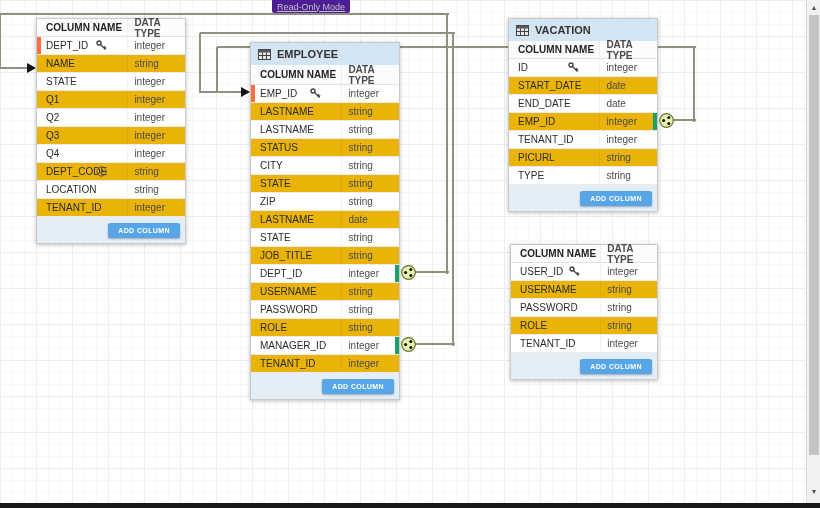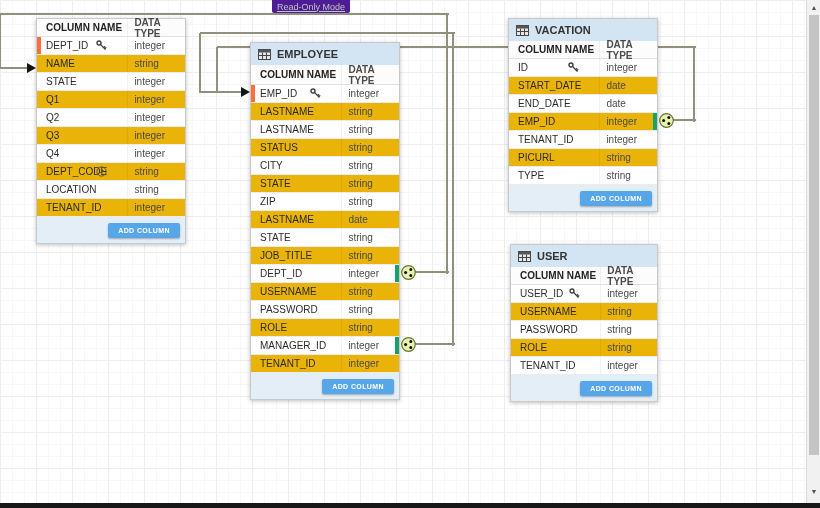--- a/index.html
+++ b/index.html
@@ -280,30 +280,20 @@
         </div>
         <div class="tbl-row">
           <div class="cell-name">TYPE</div>
           <div class="cell-type">string</div>
         </div>
         <div class="tbl-footer">
           <button class="add-col-btn">ADD COLUMN</button>
         </div>
       </div>
       <div class="tbl" style="left: 510px; top: 244px; width: 148px;">
-        <div class="tbl-header">
-          <span style="display: flex;">
-            <svg width="13" height="11" viewBox="0 0 13 11">
-              <rect x="0.5" y="0.5" width="12" height="10" fill="#e8e8e8" stroke="#444"></rect>
-              <rect x="0.5" y="0.5" width="12" height="3" fill="#555"></rect>
-              <path d="M0.5 6.5 h12 M4.5 3.5 v7 M8.5 3.5 v7" stroke="#444" stroke-width="1" fill="none"></path>
-            </svg>
-          </span>
-          <span>USER</span>
-        </div>
         <div class="tbl-colhead" style="height: 18px;">
           <div class="cell-name">COLUMN NAME</div>
           <div class="cell-type">DATA TYPE</div>
         </div>
         <div class="tbl-row">
           <div class="cell-name">USER_ID</div>
           <div class="cell-type">integer</div>
           <span class="row-icon" style="left: calc(55% - 22px); top: 3px;"><svg width="11" height="11" viewBox="0 0 11 11">
               <circle cx="3" cy="3" r="2" fill="none" stroke="#3c3c3c" stroke-width="1.4"></circle>
               <path d="M4.4 4.4 L9.5 9.5 M7.6 7.6 L9 6.2 M8.8 8.8 L10.2 7.4" stroke="#3c3c3c" stroke-width="1.3" fill="none"></path>

